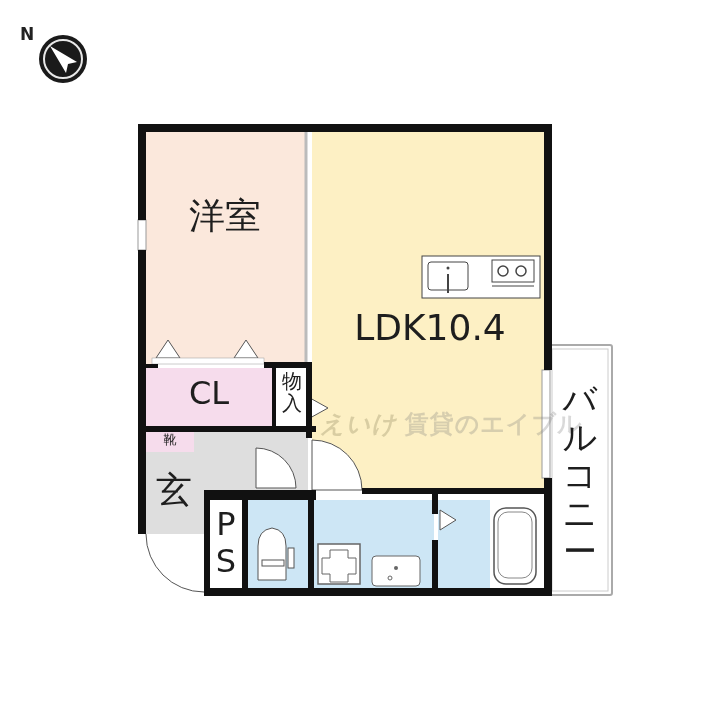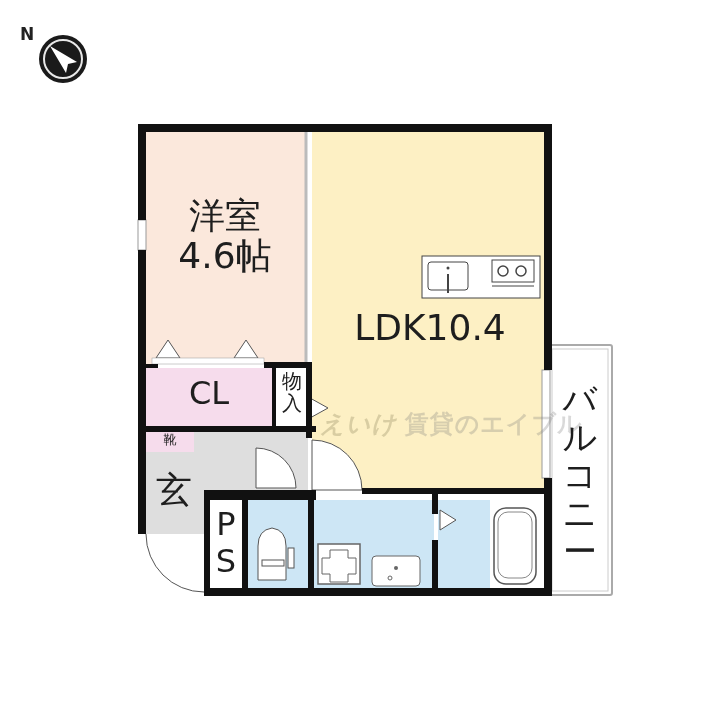--- a/index.html
+++ b/index.html
@@ -110,21 +110,20 @@
     <rect x="204" y="588" width="348" height="8"></rect>
   </g>
 </svg>
 
 <div class="wm">
   <span class="logo">えいけ</span><span>賃貸のエイブル</span>
 </div>
 
 <div class="room-label" style="left:150px;top:196px;width:150px;font-size:36px;">
   <div>洋室</div>
-  <div>4.6帖</div>
 </div>
 <div class="room-label" style="left:320px;top:308px;width:220px;font-size:36px;text-align:center;">LDK10.4</div>
 <div class="room-label" style="left:146px;top:376px;width:126px;font-size:32px;">CL</div>
 <div class="room-label" style="left:276px;top:370px;width:32px;font-size:20px;">
   <div>物</div>
   <div>入</div>
 </div>
 <div class="room-label" style="left:148px;top:433px;width:44px;font-size:13px;">靴</div>
 <div class="room-label" style="left:146px;top:470px;width:56px;font-size:36px;">玄</div>
 <div class="room-label" style="left:210px;top:506px;width:32px;font-size:32px;line-height:1.15;">

